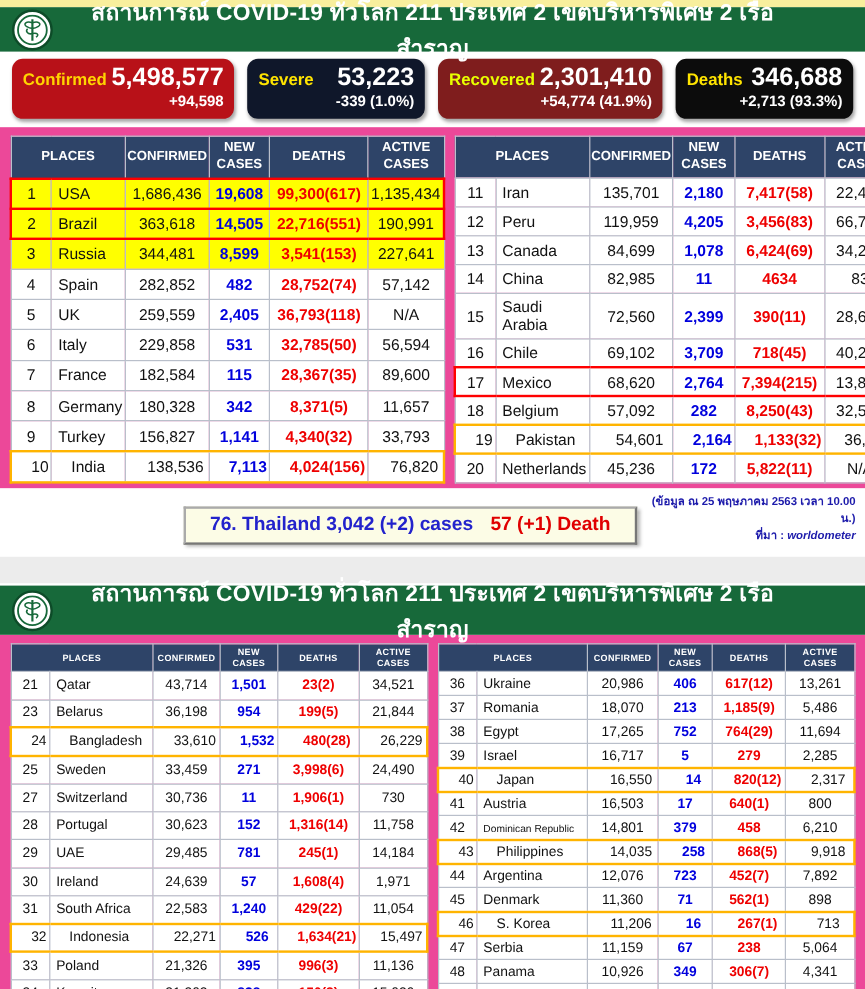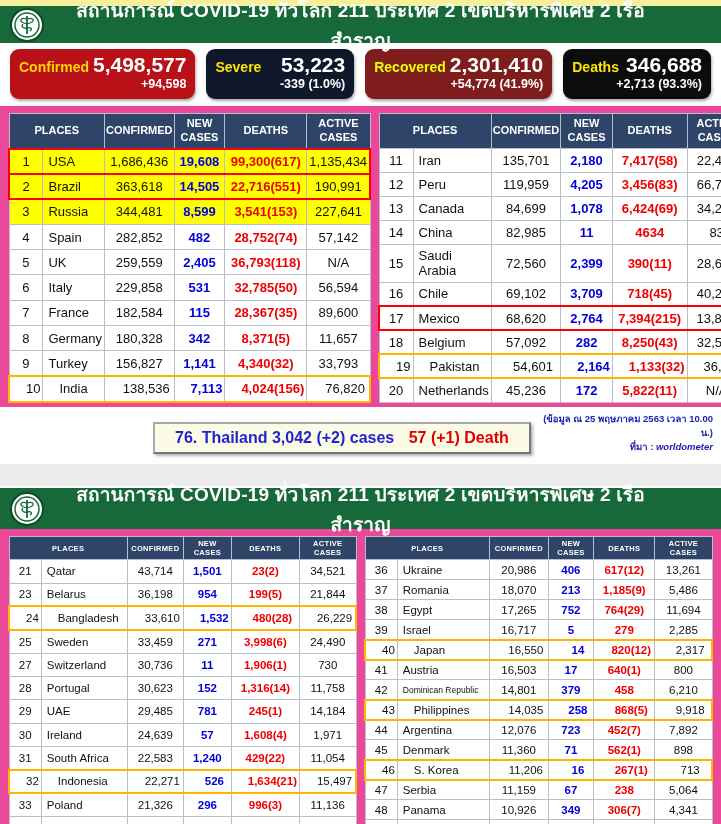--- a/index.html
+++ b/index.html
@@ -497,21 +497,21 @@
               <td class="col-place">Indonesia</td>
               <td class="col-confirmed">22,271</td>
               <td class="col-new">526</td>
               <td class="col-deaths">1,634(21)</td>
               <td class="col-active">15,497</td>
             </tr>
             <tr>
               <td class="col-rank">33</td>
               <td class="col-place">Poland</td>
               <td class="col-confirmed">21,326</td>
-              <td class="col-new">296</td>
+              <td class="col-new">395</td>
               <td class="col-deaths">996(3)</td>
               <td class="col-active">11,136</td>
             </tr>
             <tr>
               <td class="col-rank">34</td>
               <td class="col-place">Kuwait</td>
               <td class="col-confirmed">21,302</td>
               <td class="col-new">838</td>
               <td class="col-deaths">156(8)</td>
               <td class="col-active">15,029</td>

